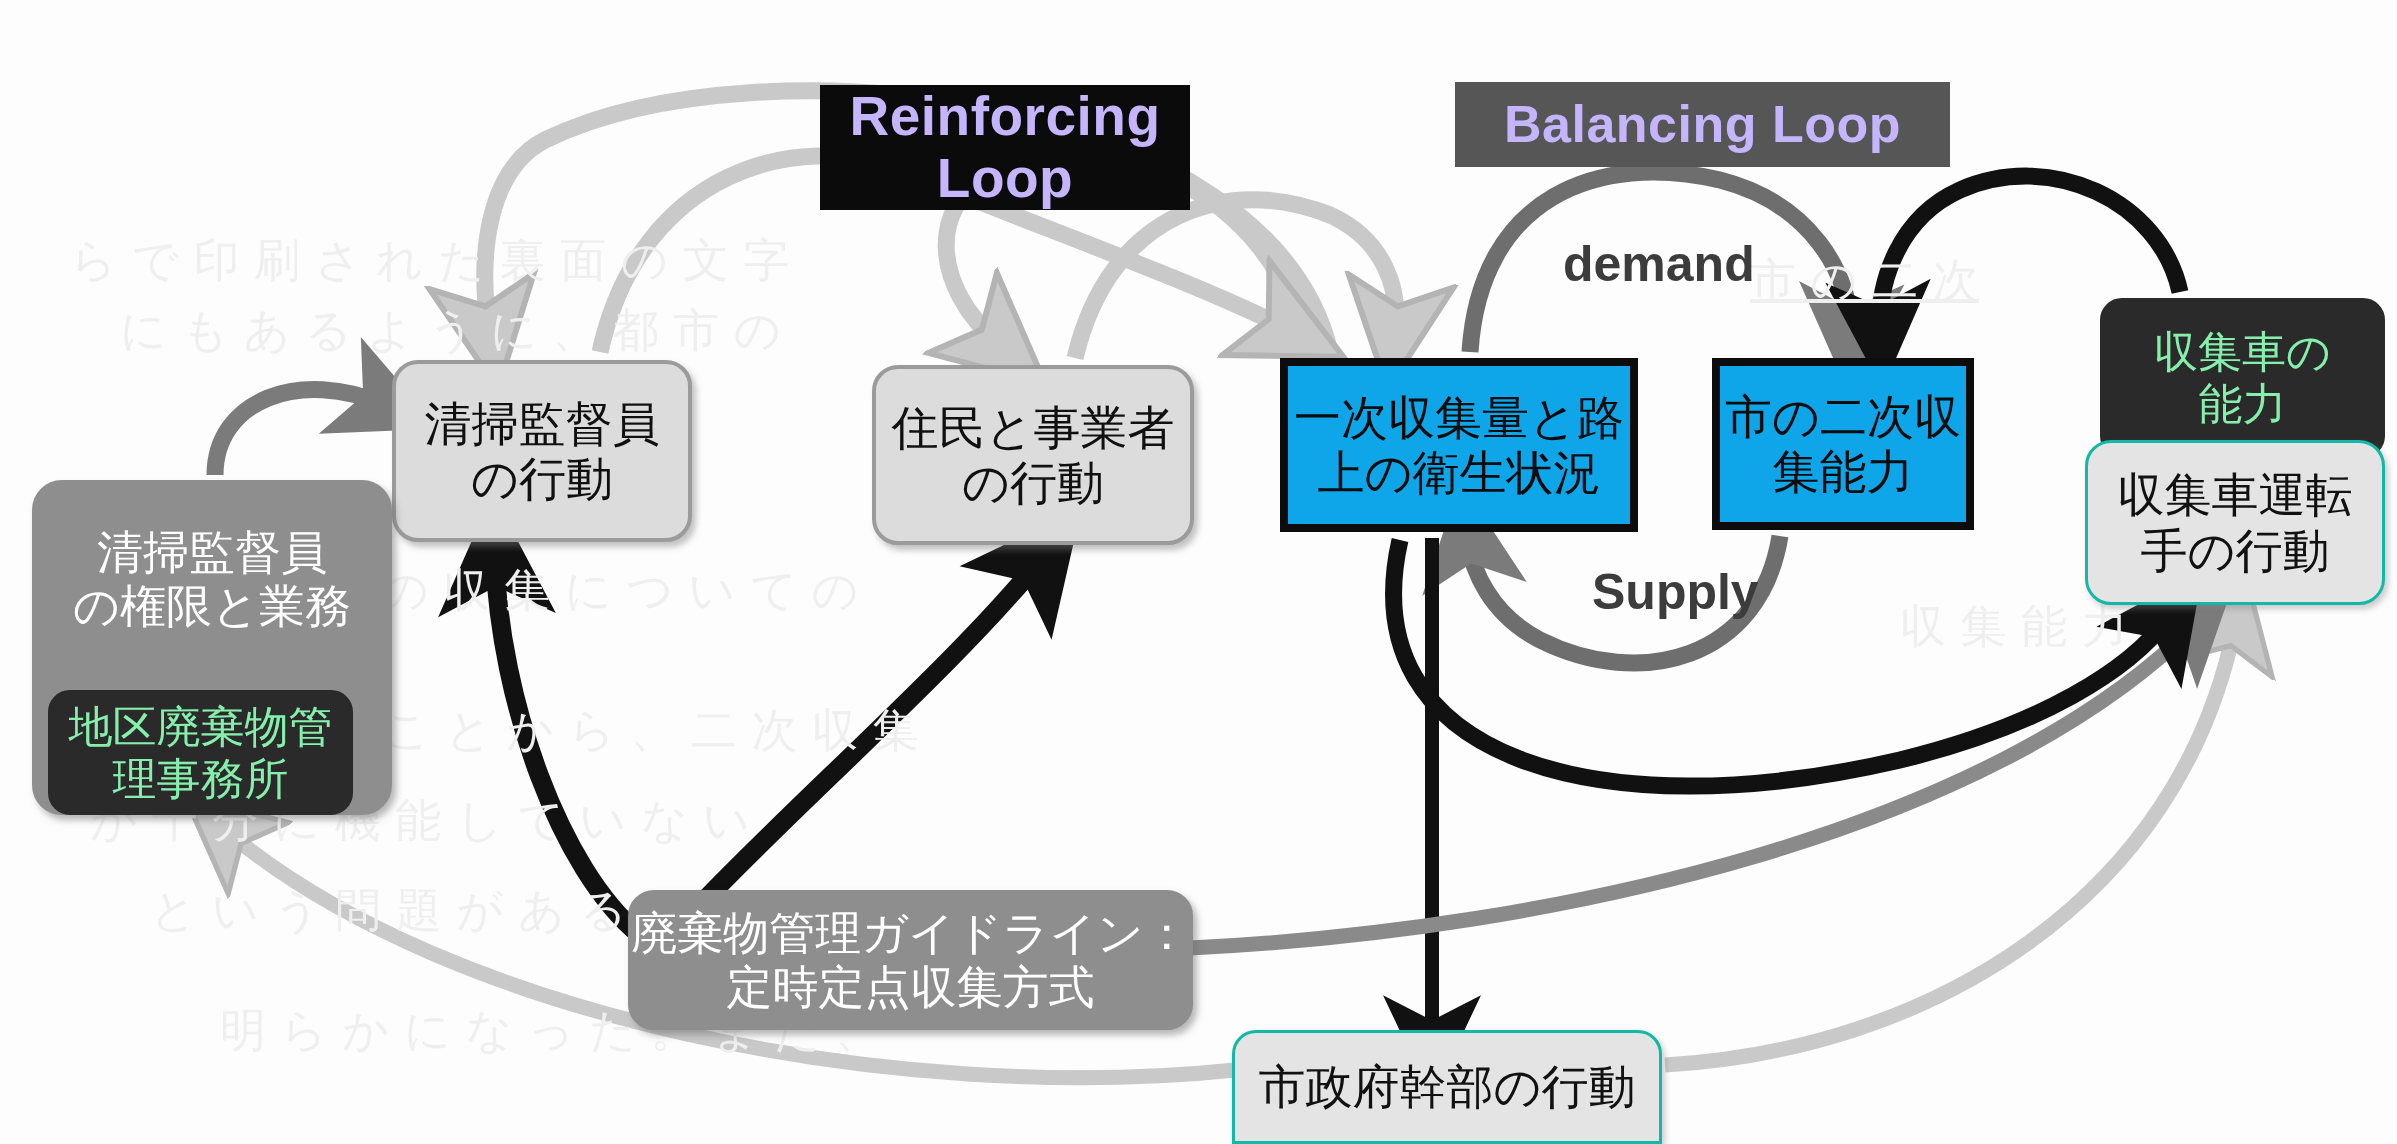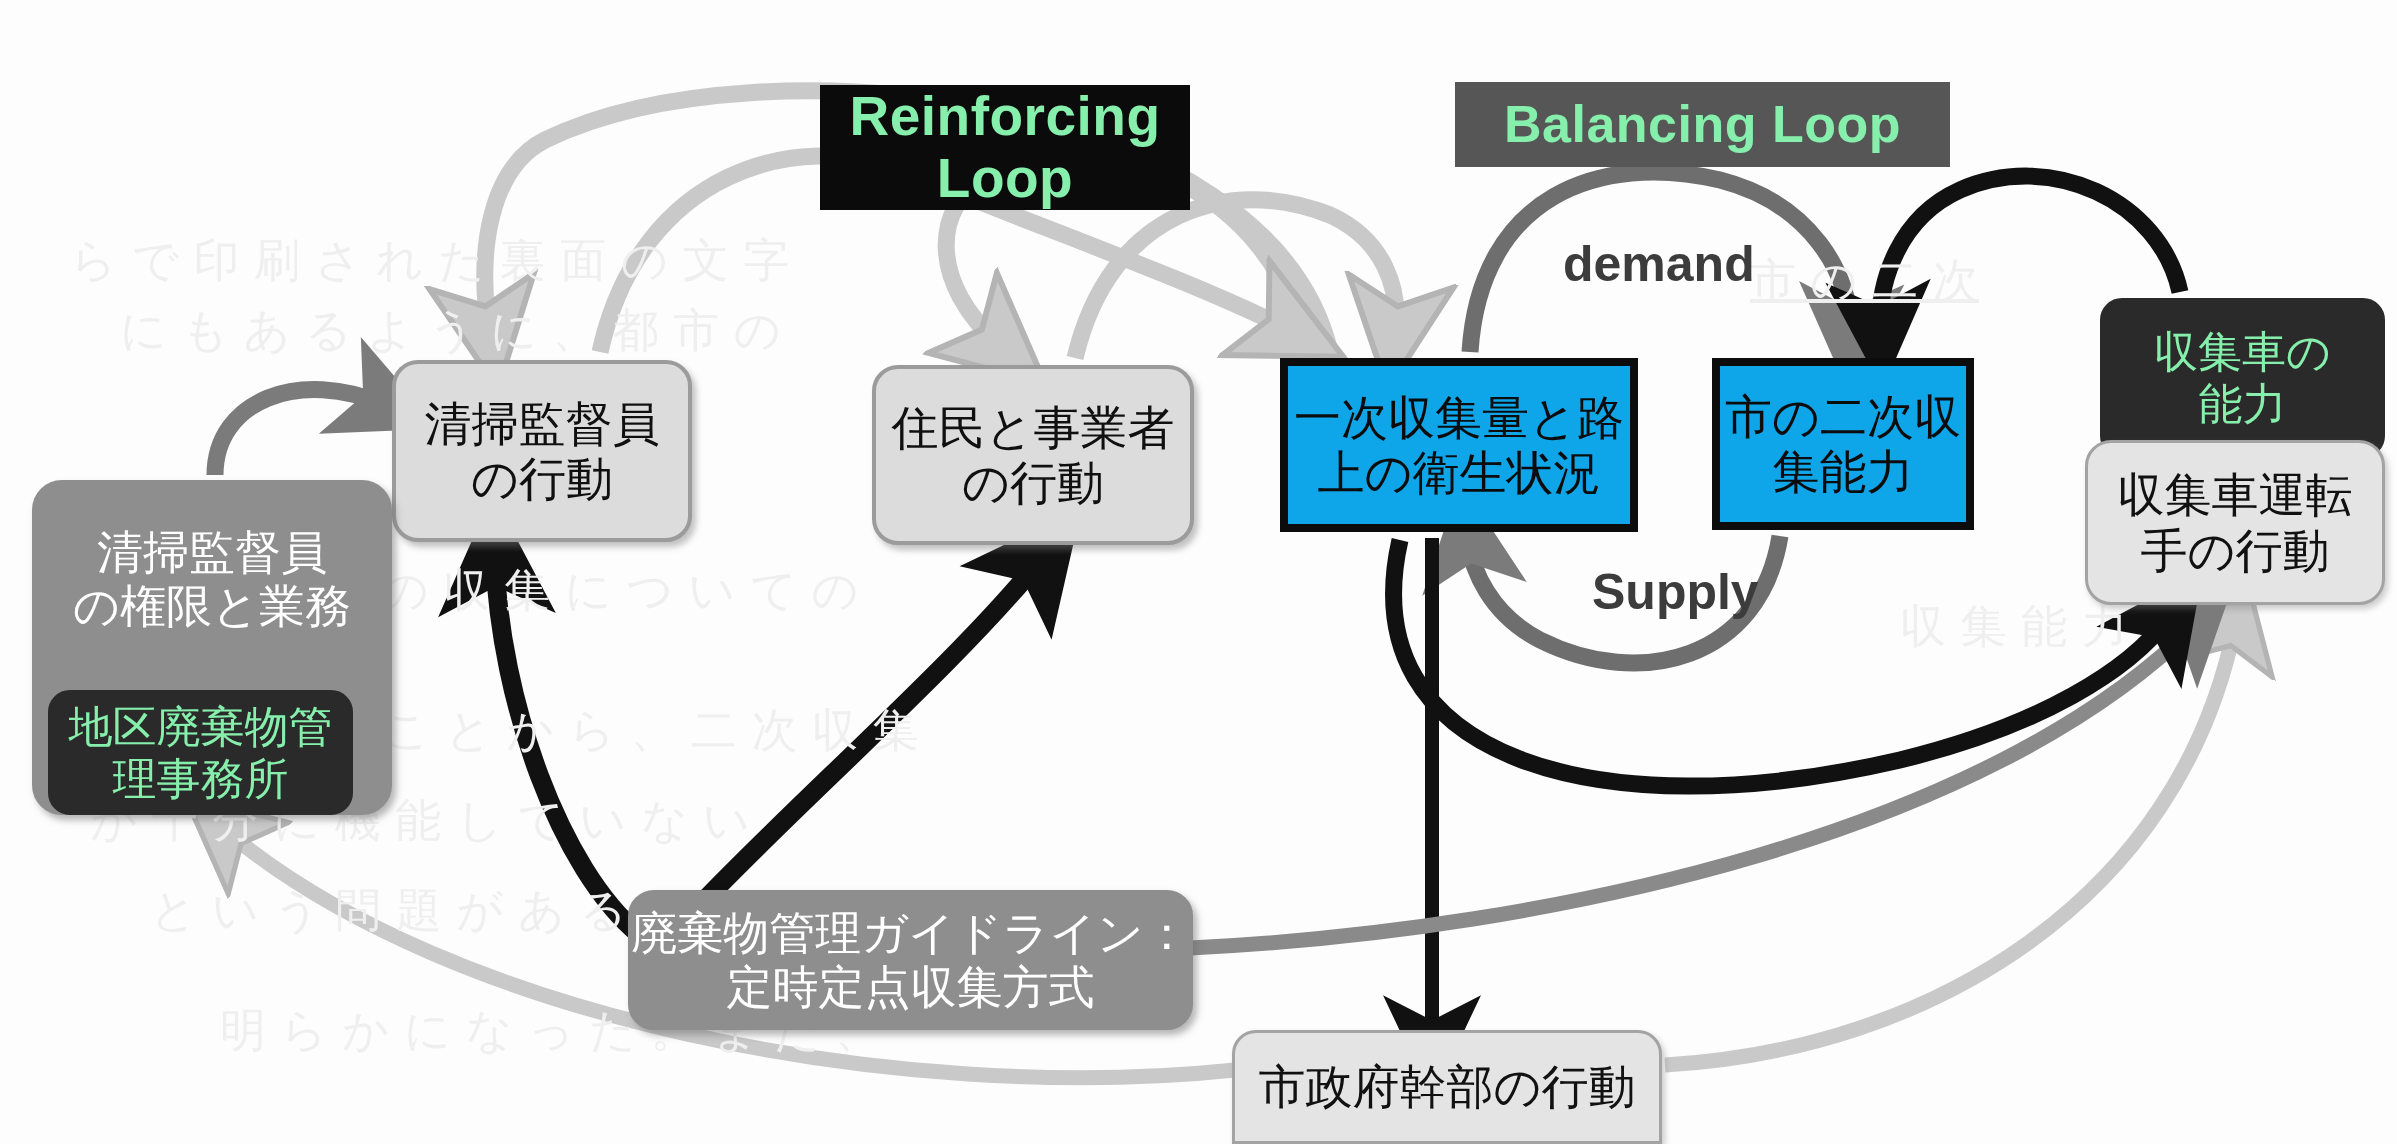--- a/index.html
+++ b/index.html
@@ -25,21 +25,21 @@
     height: 1144px;
   }
 
   
   .loop-label {
     position: absolute;
     display: flex;
     align-items: center;
     justify-content: center;
     text-align: center;
-    color: #86efac;
+    color: #c4b5fd;
     font-weight: bold;
     letter-spacing: 0.5px;
     line-height: 1.12;
     z-index: 40;
   }
   #reinforcing-loop-label {
     left: 820px;
     top: 85px;
     width: 370px;
     height: 125px;
@@ -114,21 +114,21 @@
     border-radius: 0;
     background: #0ea5e9;
     border: 8px solid #0c0c0c;
     color: #0c0c0c;
     font-size: 47px;
     font-weight: 500;
   }
   .node-pale {
     border-radius: 26px;
     background: #e4e4e4;
-    border: 3px solid #a3a3a3;
+    border: 3px solid #14b8a6;
     color: #111111;
     font-size: 47px;
     font-weight: 500;
     box-shadow: 3px 4px 6px rgba(130,130,130,0.4);
   }
 
   
   #node-cleaning-supervisor-action { left: 392px; top: 360px; width: 300px; height: 182px; }
   #node-supervisor-authority       { left: 32px;  top: 480px; width: 360px; height: 335px; border-radius: 30px; align-items: flex-start; padding-top: 42px; }
   #node-district-waste-office      { left: 48px;  top: 690px; width: 305px; height: 125px; justify-content: flex-end; }

